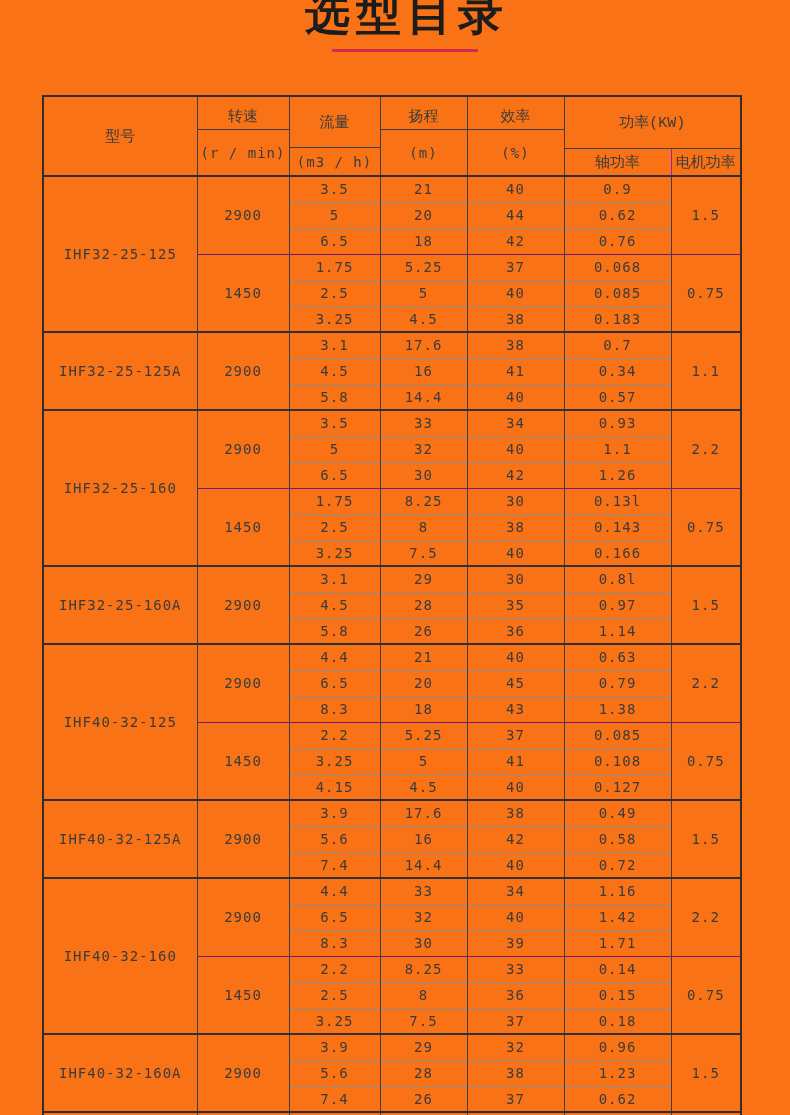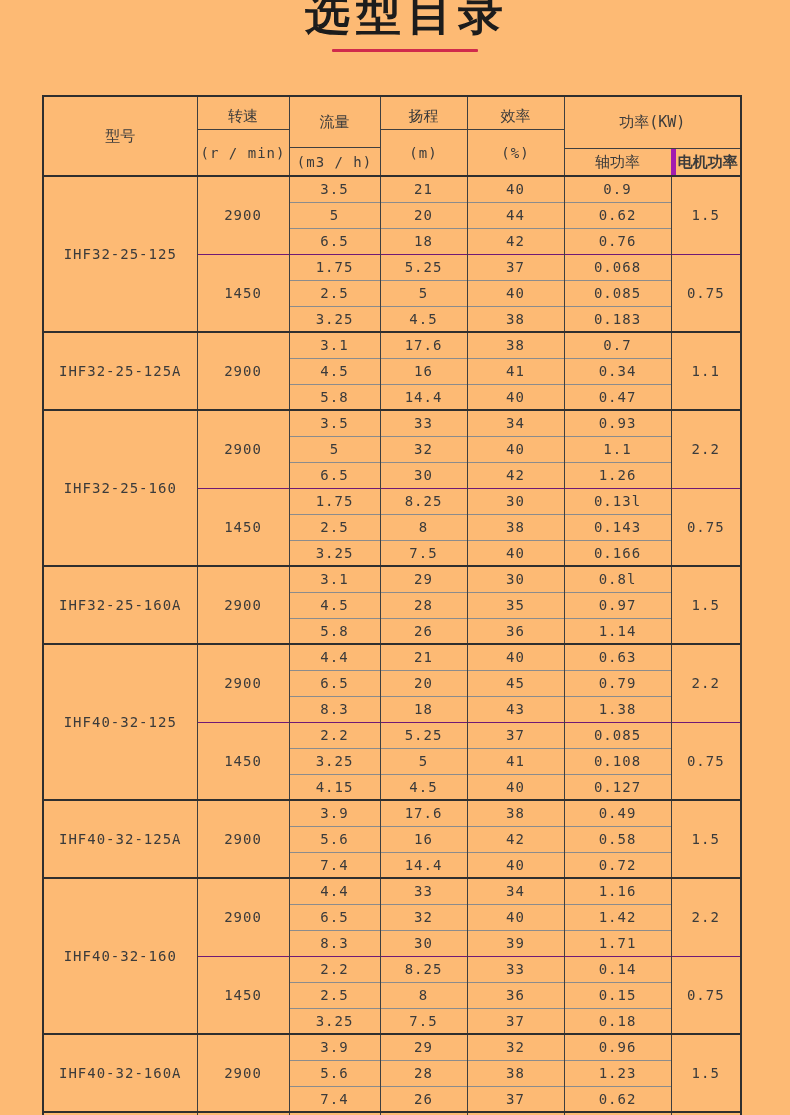--- a/index.html
+++ b/index.html
@@ -4,21 +4,21 @@
 <style>
   html,body{margin:0;padding:0;}
   body{
     width:790px;height:1115px;
     background:#ffffff;
     font-family:"DejaVu Sans Mono","DejaVu Sans","Liberation Sans",monospace;
     color:#3b3b3b;
     overflow:hidden;
     position:relative;
   }
-  .page{position:absolute;inset:0;overflow:hidden;background:#fdba74;}
+  .page{position:absolute;inset:0;overflow:hidden;background:#f97316;}
 
   
   .title{
     position:absolute;top:-9px;left:0;width:100%;
     margin:0;text-align:center;
     transform:translateX(12px);
     font-size:45px;line-height:1;font-weight:bold;
     color:#1c1c1c;letter-spacing:6px;
     font-family:"DejaVu Sans","Liberation Sans",sans-serif;
   }
@@ -50,24 +50,24 @@
   .catalog tr.sec td,.catalog tr.sec th{border-top:2px solid #2f2f2f;}
   .catalog tr.sliver{height:5px;}
 
   
   .catalog thead th{height:78px;border-bottom:1px solid #3f3f3f;font-size:15px;}
   .hwrap{display:flex;flex-direction:column;height:78px;}
   .hd-top{display:flex;align-items:center;justify-content:center;border-bottom:1px solid #3f3f3f;}
   .hd-bot{flex:1;display:flex;align-items:center;justify-content:center;font-size:14px;letter-spacing:1px;}
   .h25{height:25px;margin-top:7px;}
   .h50{height:50px;}
-  .h51{height:51px;}
+  .h51{height:51px;font-family:Liberation Mono, monospace;}
   .p-bot{flex:1;display:flex;align-items:stretch;}
-  .p-shaft{width:106px;border-right:5px solid #a21caf;display:flex;align-items:center;justify-content:center;}
-  .p-motor{flex:1;display:flex;align-items:center;justify-content:center;font-weight:bold;}
+  .p-shaft{width:106px;border-right:1px solid #a21caf;display:flex;align-items:center;justify-content:center;}
+  .p-motor{flex:1;display:flex;align-items:center;justify-content:center;}
 </style>
 </head>
 <body>
 
 <div class="page">
 
   <h1 class="title">选型目录</h1>
   <div class="title-underline" style="background: rgb(208, 42, 76);"></div>
 
   <table class="catalog">
@@ -174,21 +174,21 @@
         <tr class="sub">
           <td>4.5</td>
           <td>16</td>
           <td>41</td>
           <td>0.34</td>
         </tr>
         <tr class="sub">
           <td>5.8</td>
           <td>14.4</td>
           <td>40</td>
-          <td>0.47</td>
+          <td>0.57</td>
         </tr>
         <tr class="sec">
           <th rowspan="6">IHF32-25-160</th>
           <td rowspan="3">2900</td>
           <td>3.5</td>
           <td>33</td>
           <td>34</td>
           <td>0.93</td>
           <td rowspan="3">2.2</td>
         </tr>

